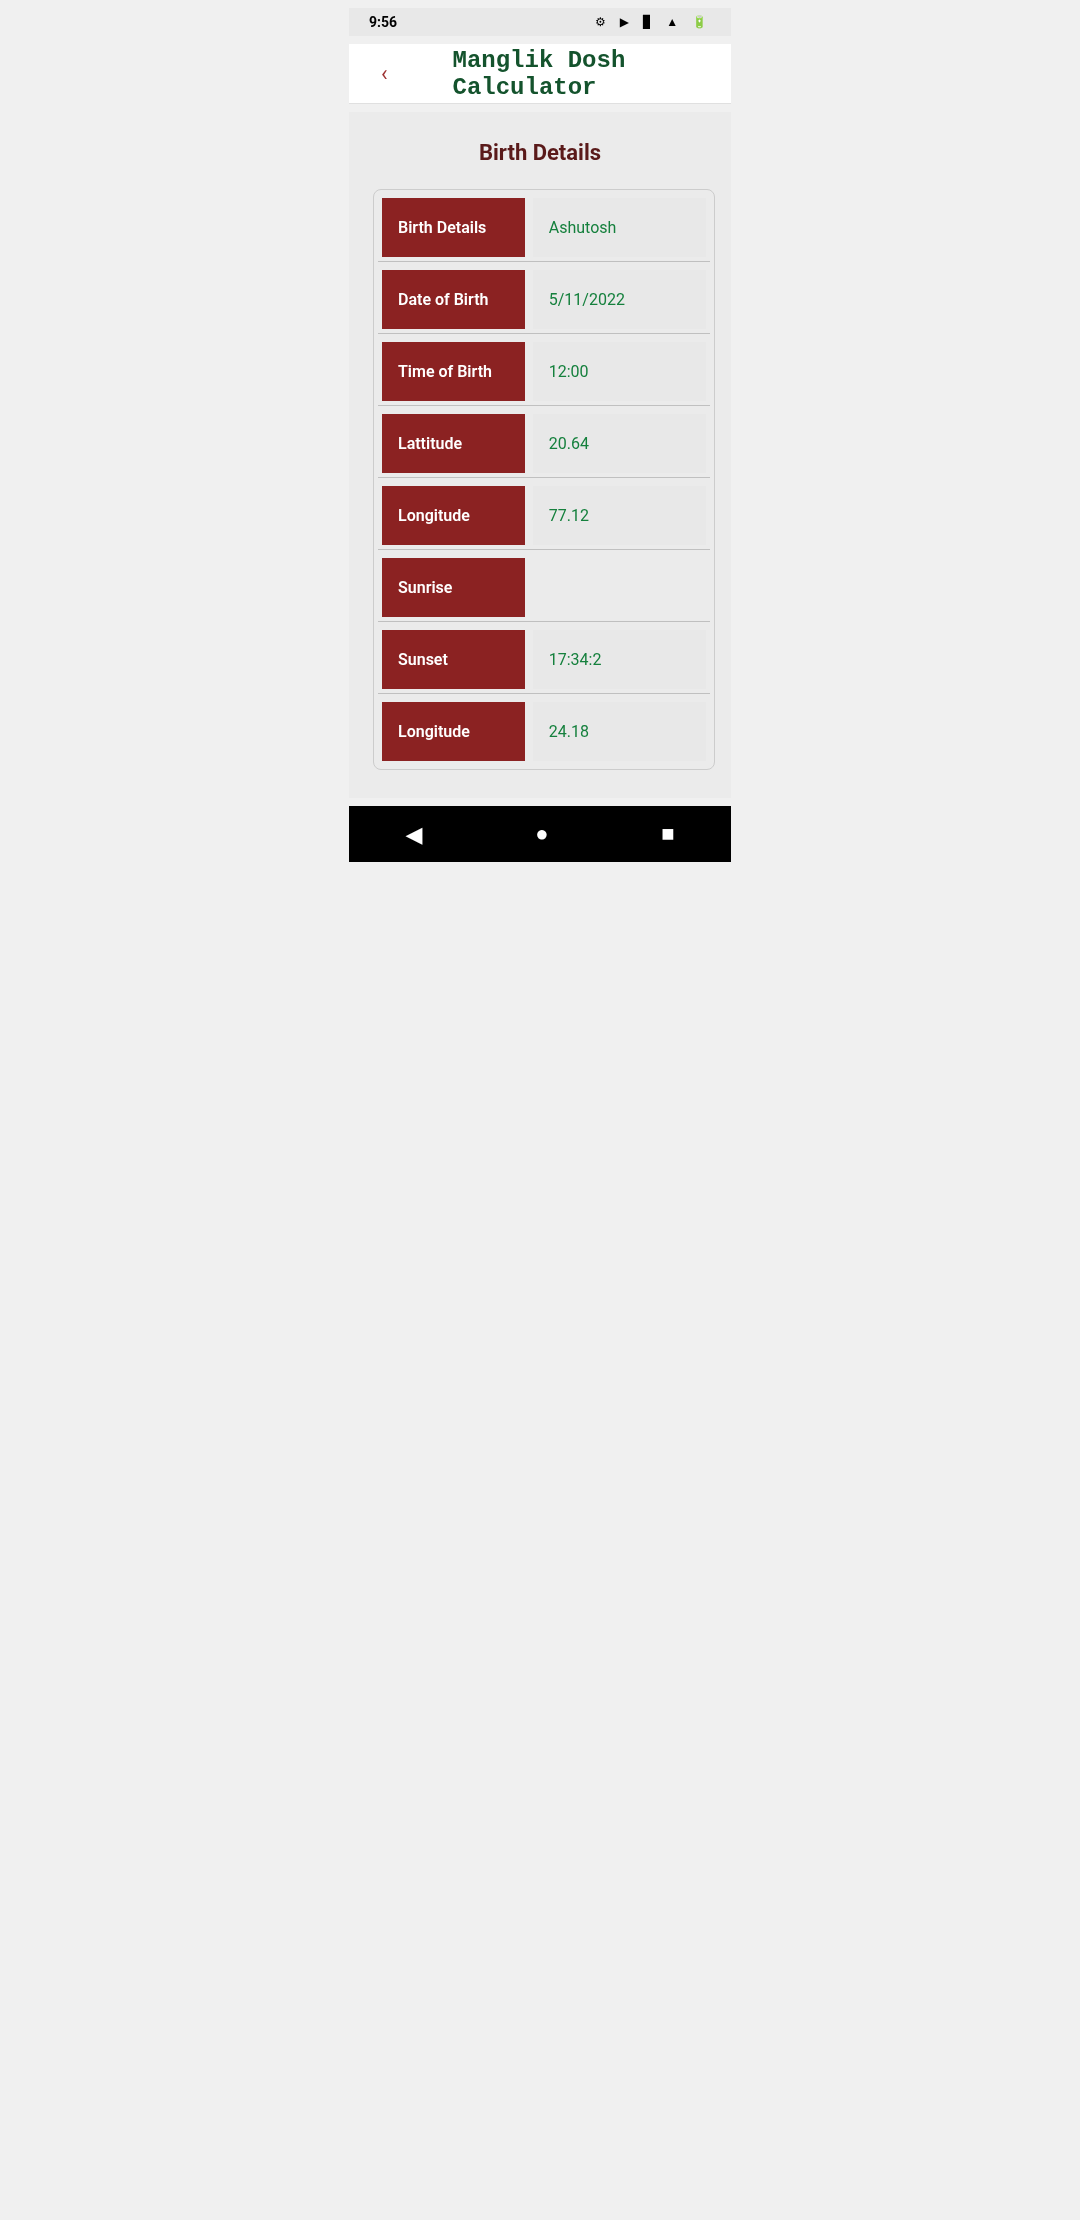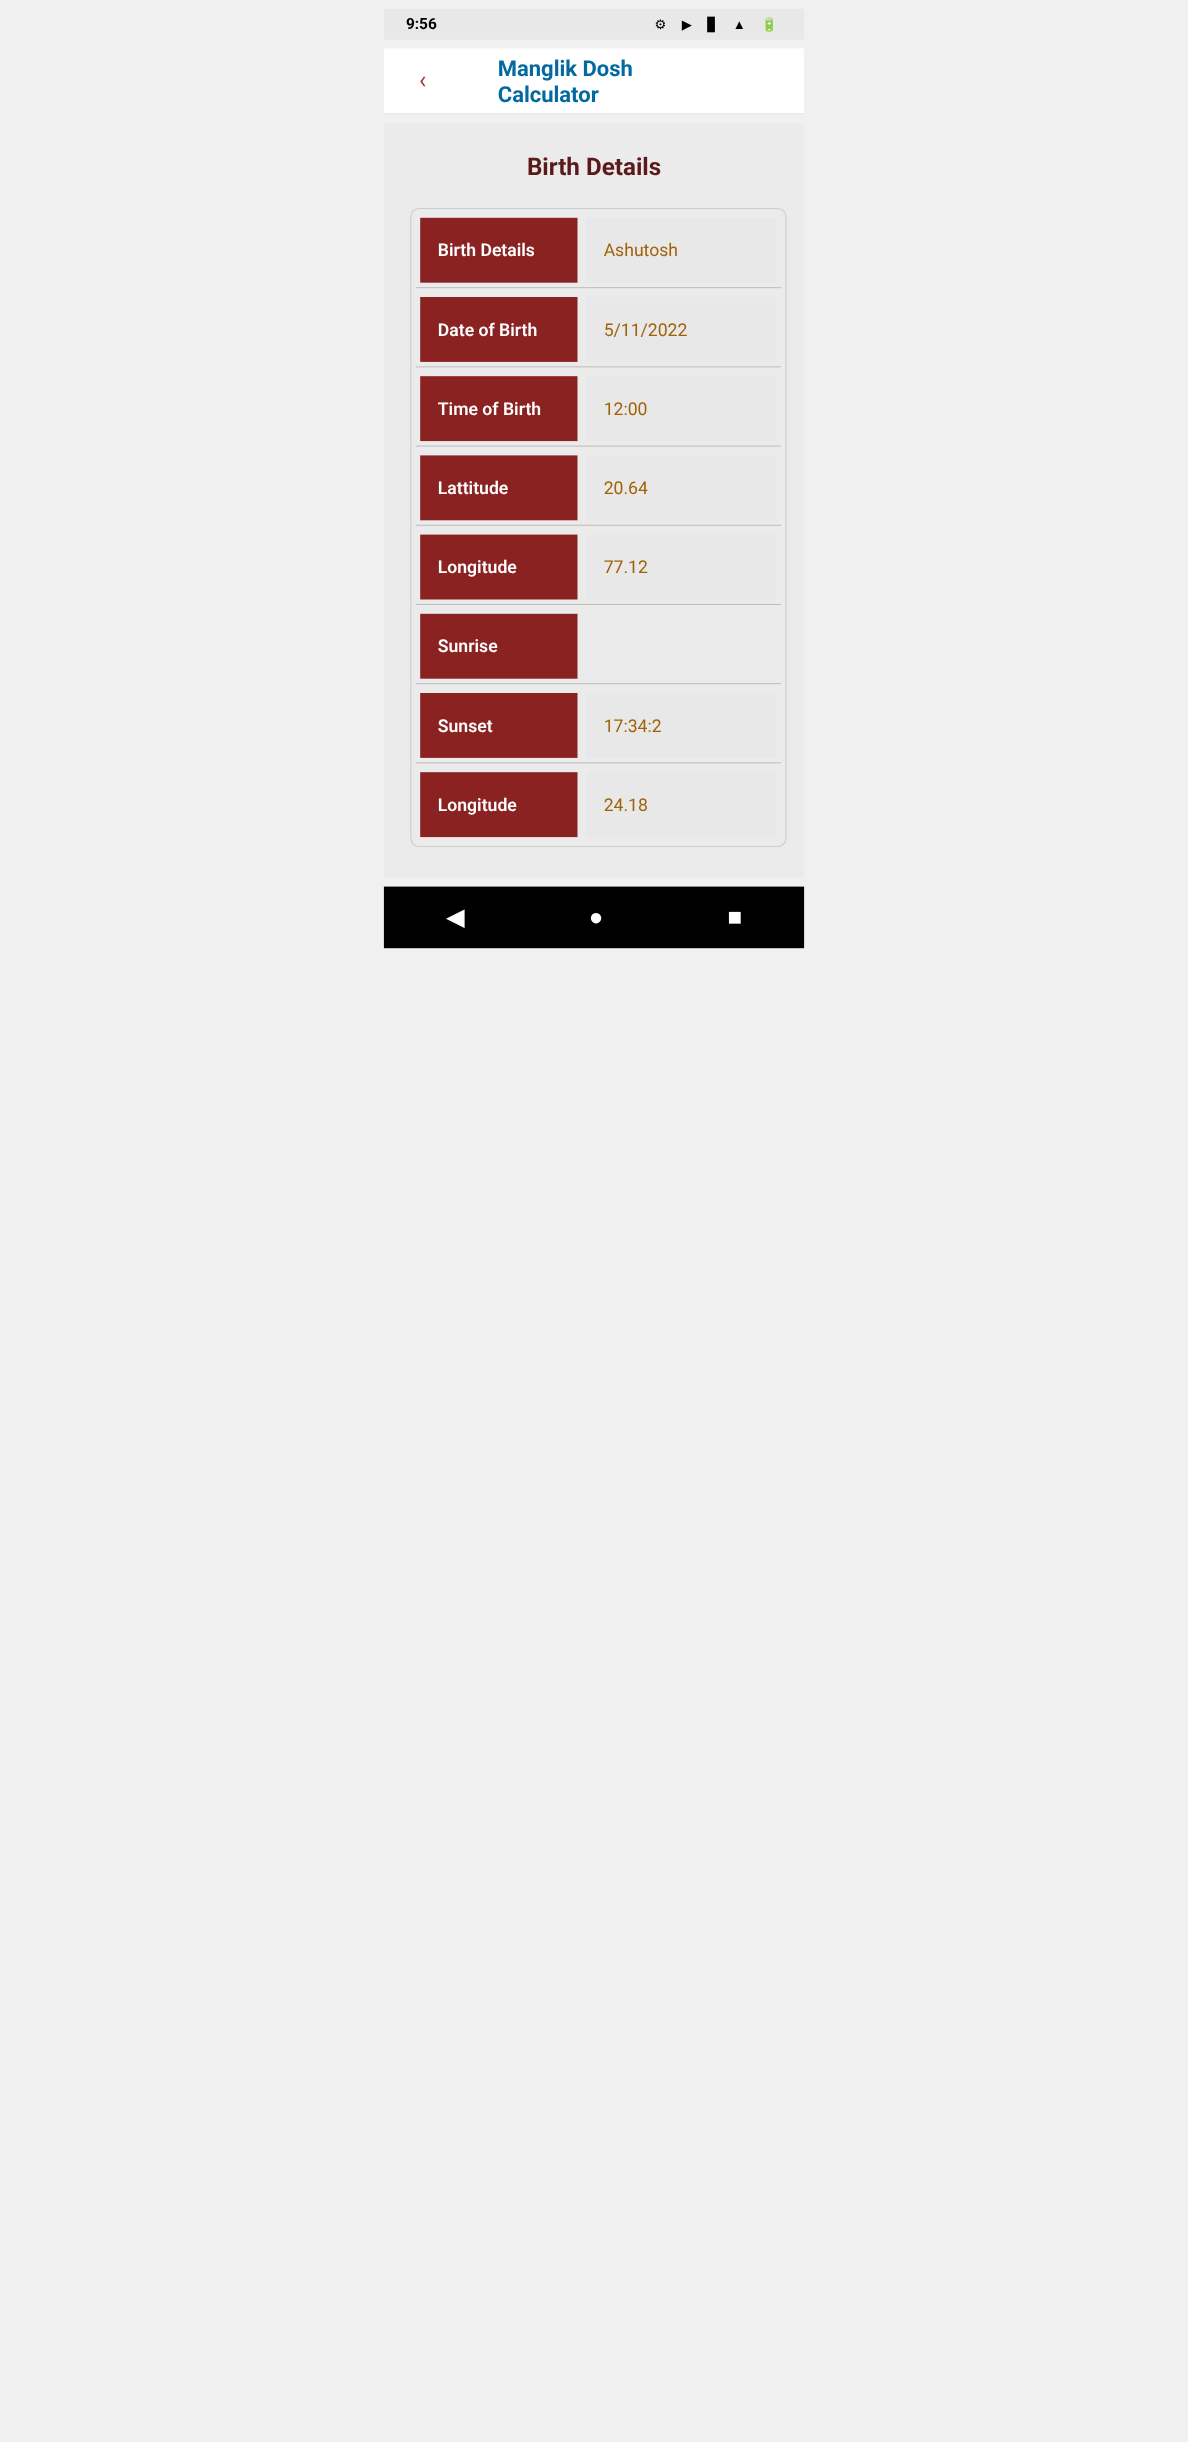--- a/index.html
+++ b/index.html
@@ -63,23 +63,24 @@
       cursor: pointer;
       padding: 8px;
       display: flex;
       align-items: center;
     }
 
     .app-title {
       position: absolute;
       left: 50%;
       transform: translateX(-50%);
-      font-size: 20px;
+      font-size: 24px;
       font-weight: bold;
-      color: #0369a1;
+      color: #14532d;
+      font-family: Liberation Mono, monospace;
     }
 
     
     .main-content {
       background: #ebebeb;
       flex: 1;
       padding: 24px 20px;
     }
 
     .section-title {
@@ -114,21 +115,21 @@
       font-size: 16px;
       font-weight: 600;
       padding: 20px 16px;
       width: 43%;
       display: flex;
       align-items: center;
     }
 
     .value-cell {
       background: #e8e8e8;
-      color: #a16207;
+      color: #15803d;
       font-size: 16px;
       padding: 20px 16px;
       flex: 1;
       display: flex;
       align-items: center;
     }
 
     
     .nav-bar {
       background: #000;

